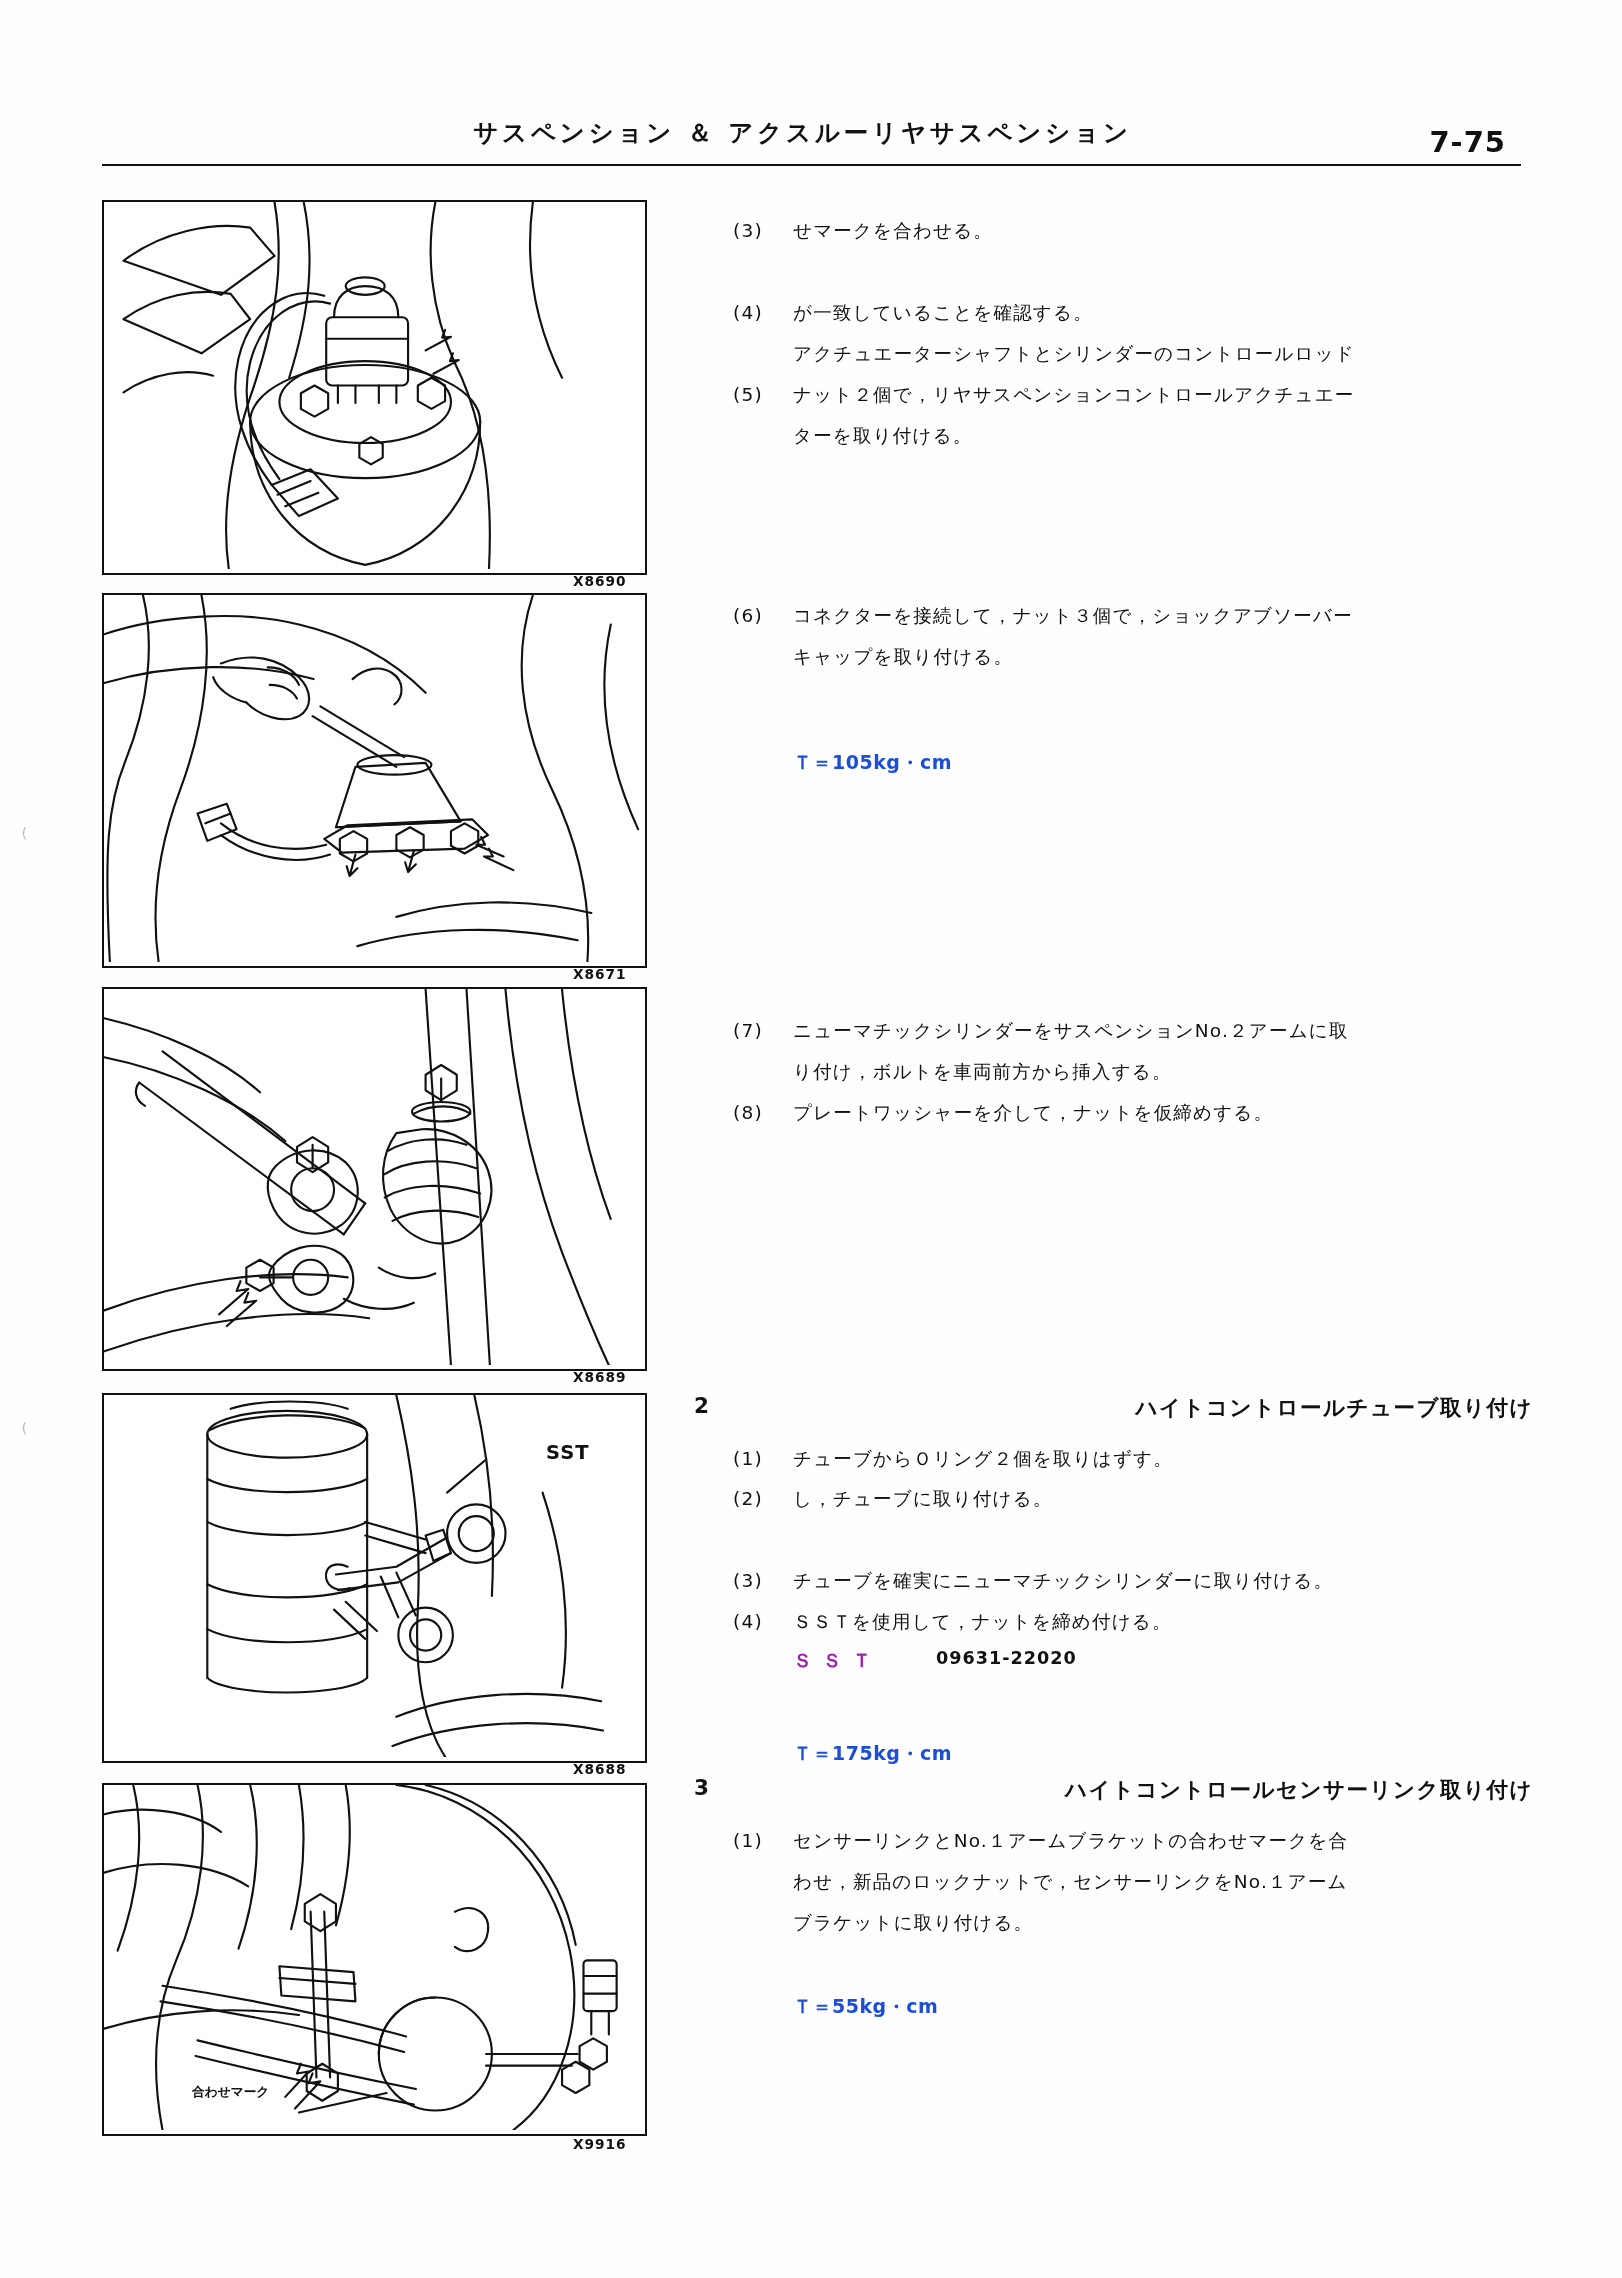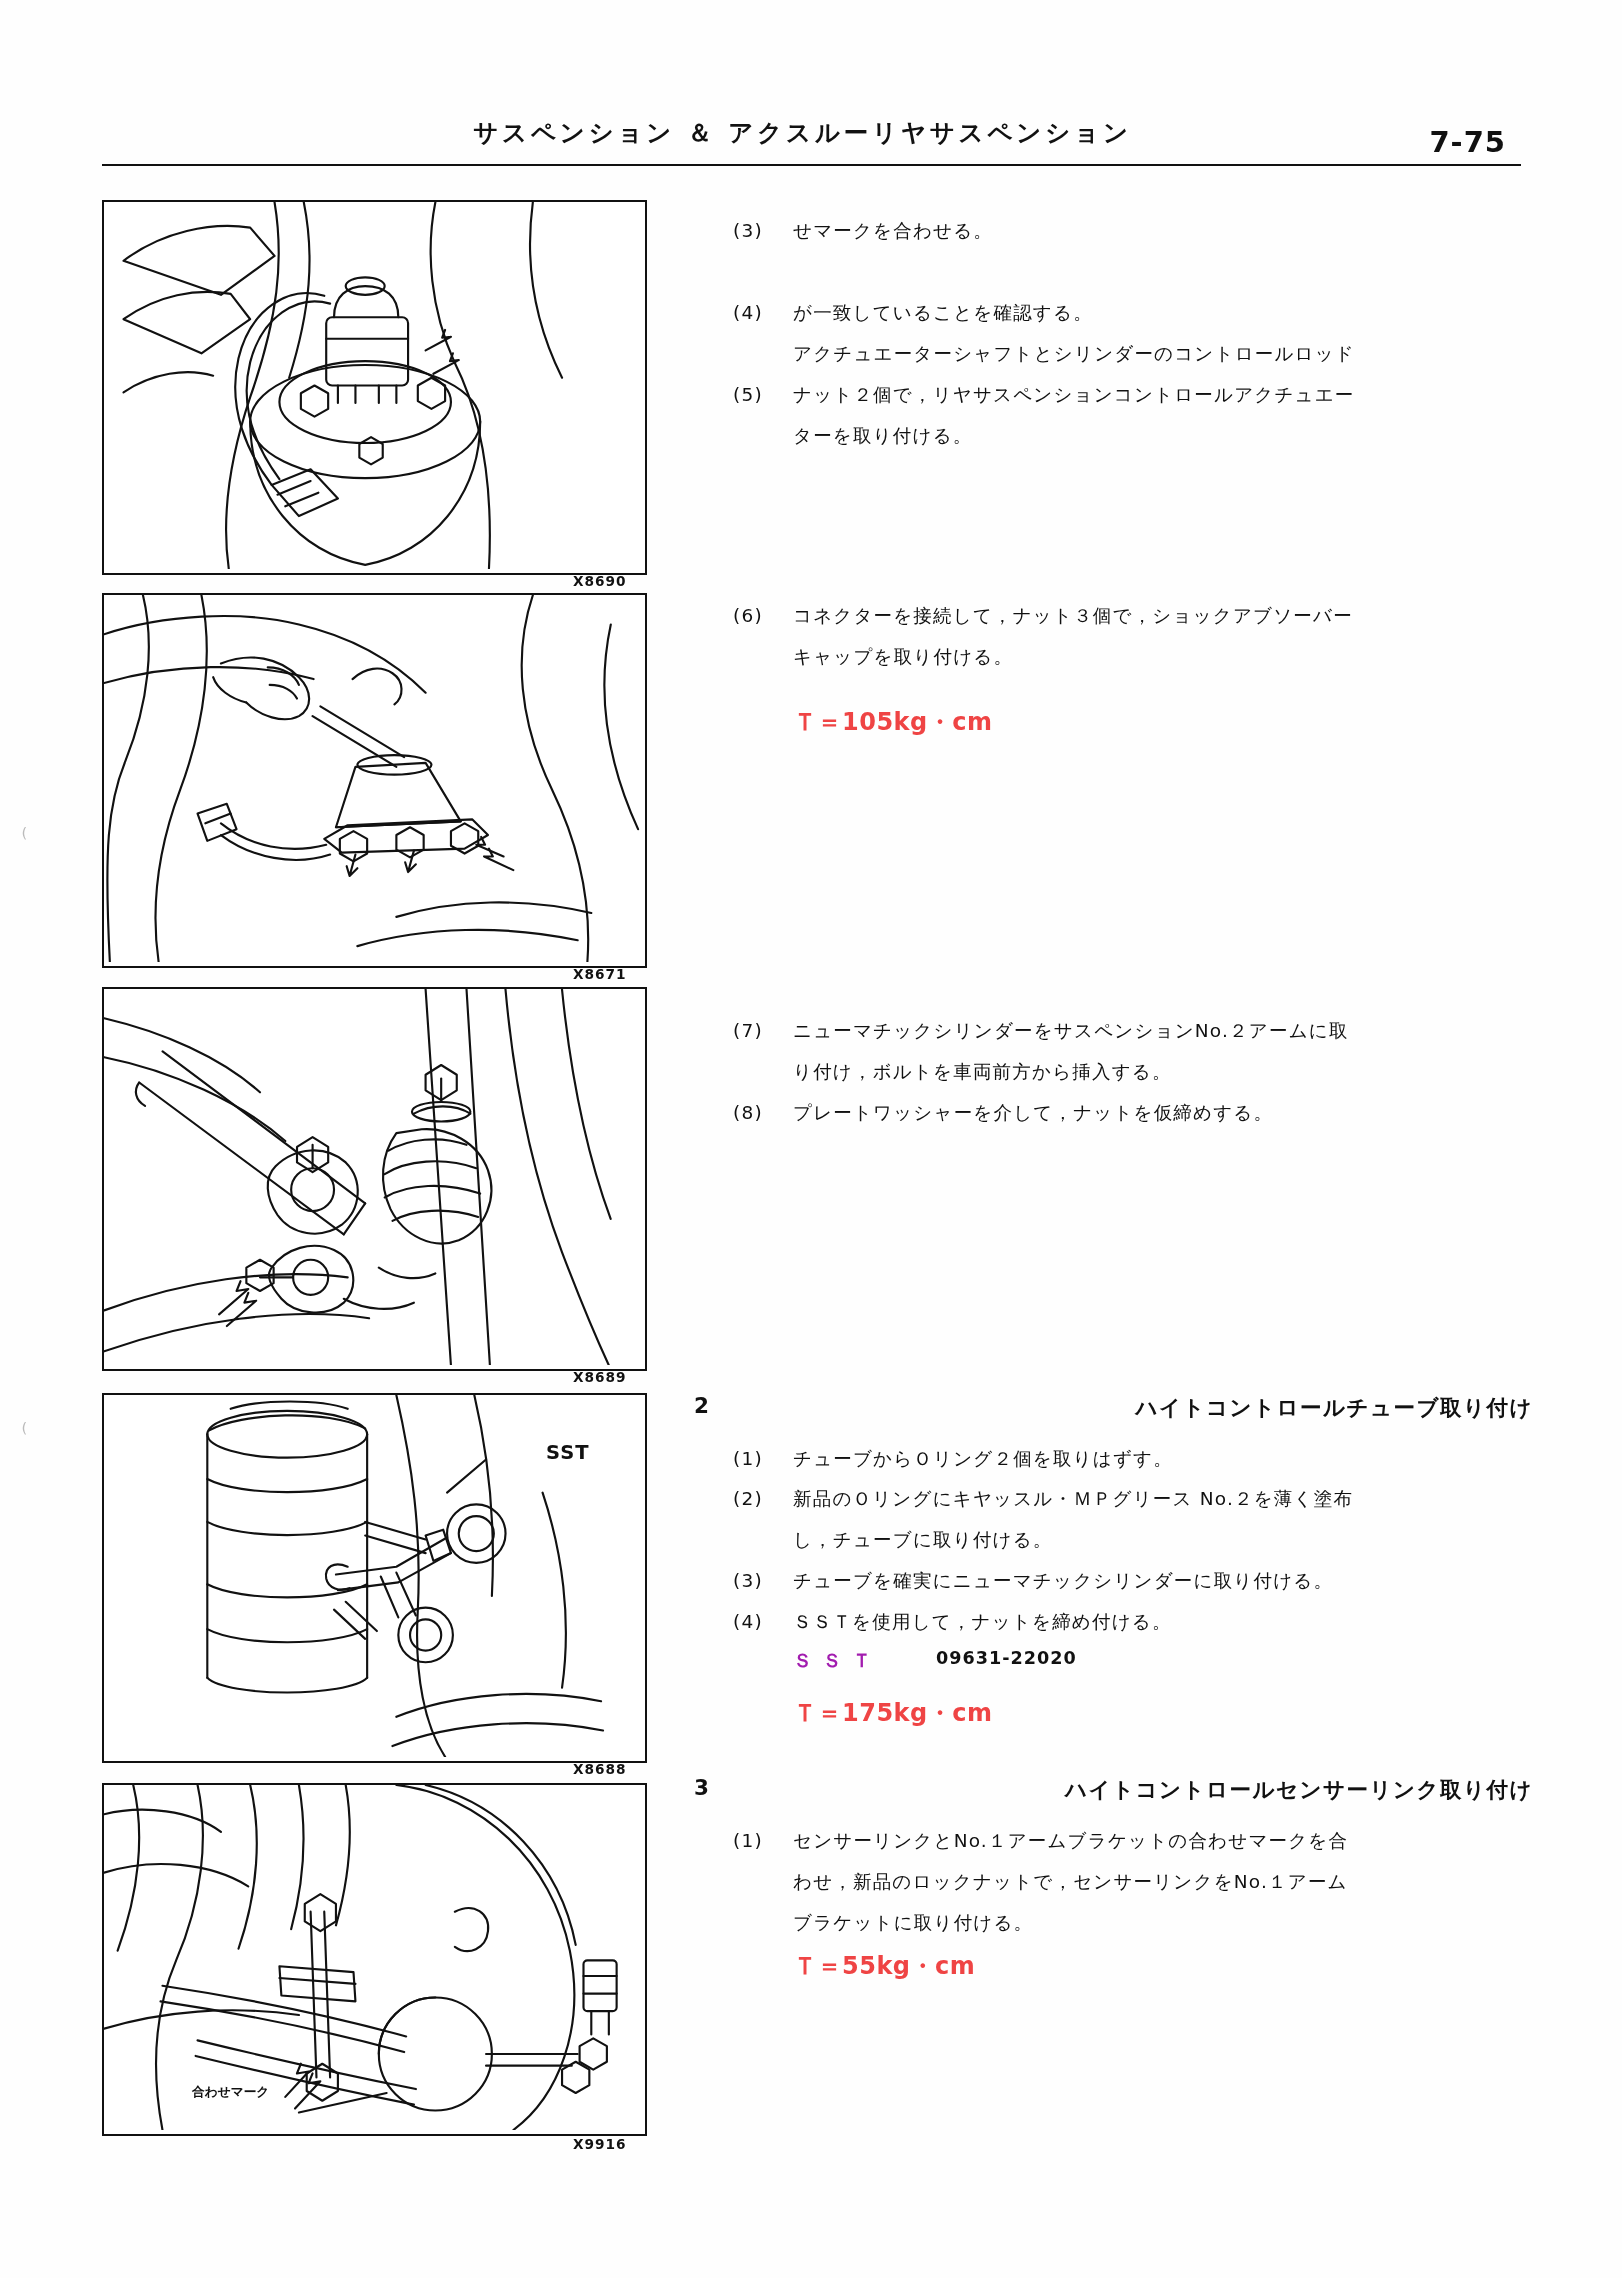--- a/index.html
+++ b/index.html
@@ -128,24 +128,25 @@
     top: 0;
   }
   .sect .stitle {
     display: block;
     margin-left: 37px;
     text-align: right;
   }
   .torque {
     position: absolute;
     font-family: "DejaVu Sans", sans-serif;
-    font-size: 24px;
+    font-size: 19px;
     font-weight: bold;
     letter-spacing: 0.5px;
-    color: #ef4444;
+    color: #1d4ed8;
+    margin-top: 44px;
   }
   .sstline {
     position: absolute;
     font-family: "DejaVu Sans", sans-serif;
     font-size: 19px;
     font-weight: bold;
     letter-spacing: 2px;
     color: #a21caf;
   }
   .sstnum {
@@ -444,21 +445,20 @@
       <span class="snum">2</span>
       <span class="stitle">ハイトコントロールチューブ取り付け</span>
     </div>
 
     <div class="step" style="left:39px; top:1438px; width:809px;">
       <span class="num">(1)</span>
       <span class="body">チューブからＯリング２個を取りはずす。</span>
     </div>
     <div class="step" style="left:39px; top:1478px; width:809px;">
       <span class="num">(2)</span>
-      <span class="body">新品のＯリングにキヤッスル・ＭＰグリース No.２を薄く塗布</span>
       <span class="body">し，チューブに取り付ける。</span>
     </div>
     <div class="step" style="left:39px; top:1560px; width:809px;">
       <span class="num">(3)</span>
       <span class="body">チューブを確実にニューマチックシリンダーに取り付ける。</span>
     </div>
     <div class="step" style="left:39px; top:1601px; width:809px;">
       <span class="num">(4)</span>
       <span class="body">ＳＳＴを使用して，ナットを締め付ける。</span>
     </div>

